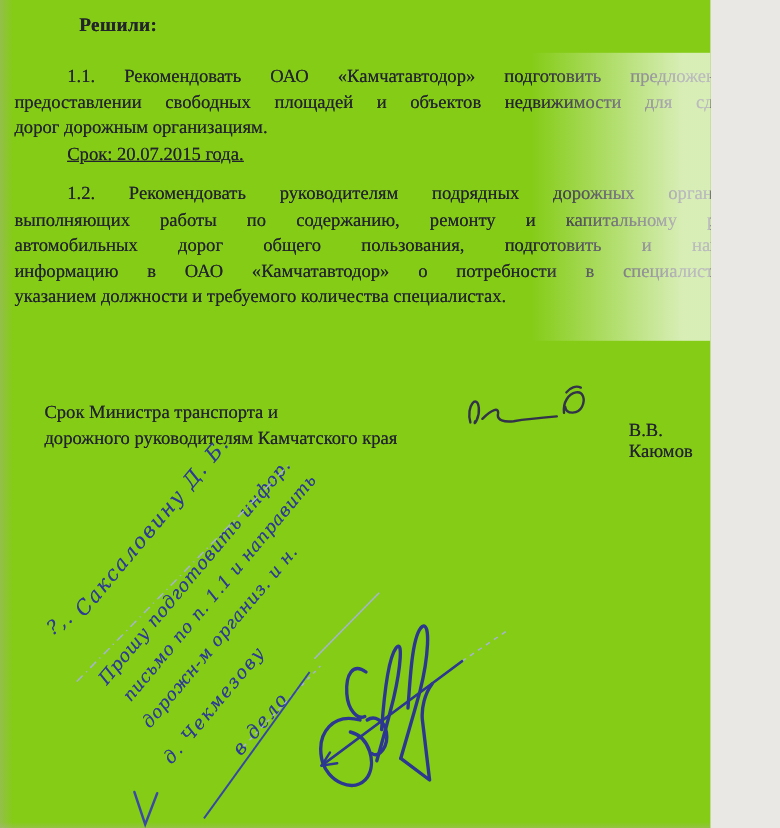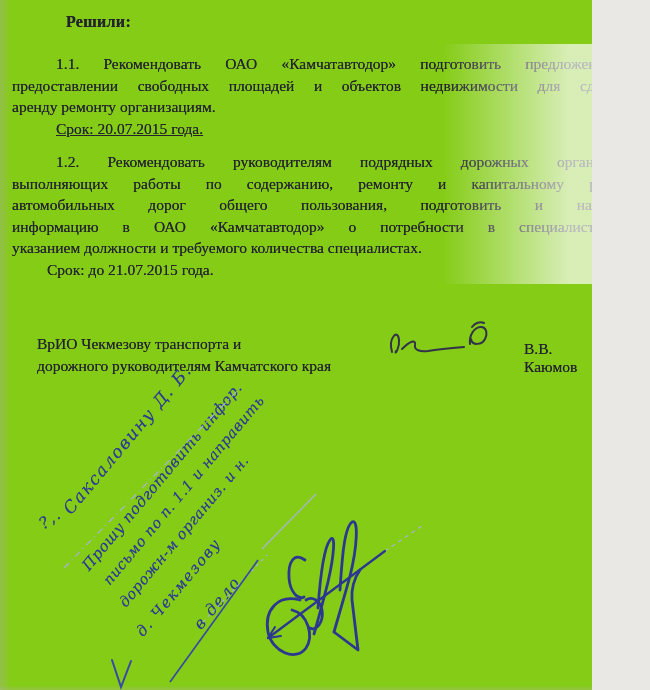--- a/index.html
+++ b/index.html
@@ -26,21 +26,21 @@
   .p11{top:53px;}
   .p12{top:151px;}
   .jl{text-align:justify;text-align-last:justify;}
   .jl-first{text-indent:44px;}
   .plain{text-align:left;}
   .deadline{padding-left:44px;text-decoration:underline;}
   .deadline2{padding-left:35px;}
 
   .signoff{position:absolute;left:37px;top:333px;font-size:15.5px;line-height:21.5px;
     text-shadow:0 0 .45px rgba(30,30,46,.8);}
-  .sig-name{position:absolute;left:524px;top:340px;font-size:15.5px;
+  .sig-name{position:absolute;left:524px;top:350px;font-size:15.5px;
     text-shadow:0 0 .45px rgba(30,30,46,.8);}
 
   
   .hw{position:absolute;font-family:"DejaVu Serif",serif;font-style:italic;
     color:#2c3a96;white-space:nowrap;transform:rotate(-50deg);transform-origin:0 100%;
     letter-spacing:1.5px;text-shadow:0 0 .4px rgba(44,58,150,.6);z-index:4;}
   .hw1{left:74px;top:498px;font-size:17px;}
   .hw2{left:92px;top:556px;font-size:15px;letter-spacing:.5px;}
   .hw3{left:112px;top:572px;font-size:14.5px;letter-spacing:.5px;}
   .hw4{left:128px;top:594px;font-size:14.5px;letter-spacing:.5px;}
@@ -56,37 +56,36 @@
 <div class="page">
 
   <div class="edge-left"></div>
   <div class="edge-bottom"></div>
 
   <div class="heading">Решили:</div>
 
   <div class="para p11">
     <div class="jl jl-first">1.1. Рекомендовать ОАО «Камчатавтодор» подготовить предложения о</div>
     <div class="jl">предоставлении свободных площадей и объектов недвижимости для сдачи в</div>
-    <div class="plain">аренду ремонту организациям.</div>
+    <div class="plain">дорог дорожным организациям.</div>
     <div class="plain deadline">Срок: 20.07.2015 года.</div>
   </div>
 
   <div class="para p12">
     <div class="jl jl-first">1.2. Рекомендовать руководителям подрядных дорожных организаций,</div>
     <div class="jl">выполняющих работы по содержанию, ремонту и капитальному ремонту</div>
     <div class="jl">автомобильных дорог общего пользования, подготовить и направить</div>
     <div class="jl">информацию в ОАО «Камчатавтодор» о потребности в специалистах, с</div>
     <div class="plain">указанием должности и требуемого количества специалистах.</div>
-    <div class="plain deadline2">Срок: до 21.07.2015 года.</div>
   </div>
 
   <div class="fade-right"></div>
 
   <div class="signoff">
-    <div>ВрИО Чекмезову транспорта и</div>
+    <div>Срок Министра транспорта и</div>
     <div>дорожного руководителям Камчатского края</div>
   </div>
   <div class="sig-name">В.В. Каюмов</div>
 
   <div class="hw hw1">Саксаловину Д. Б.</div>
   <div class="hw hw2">Прошу подготовить инфор.</div>
   <div class="hw hw3">письмо по п. 1.1 и направить</div>
   <div class="hw hw4">дорожн-м организ. и н.</div>
   <div class="hw hw5">д. Чекмезову</div>
   <div class="hw hw6">в дело</div>

